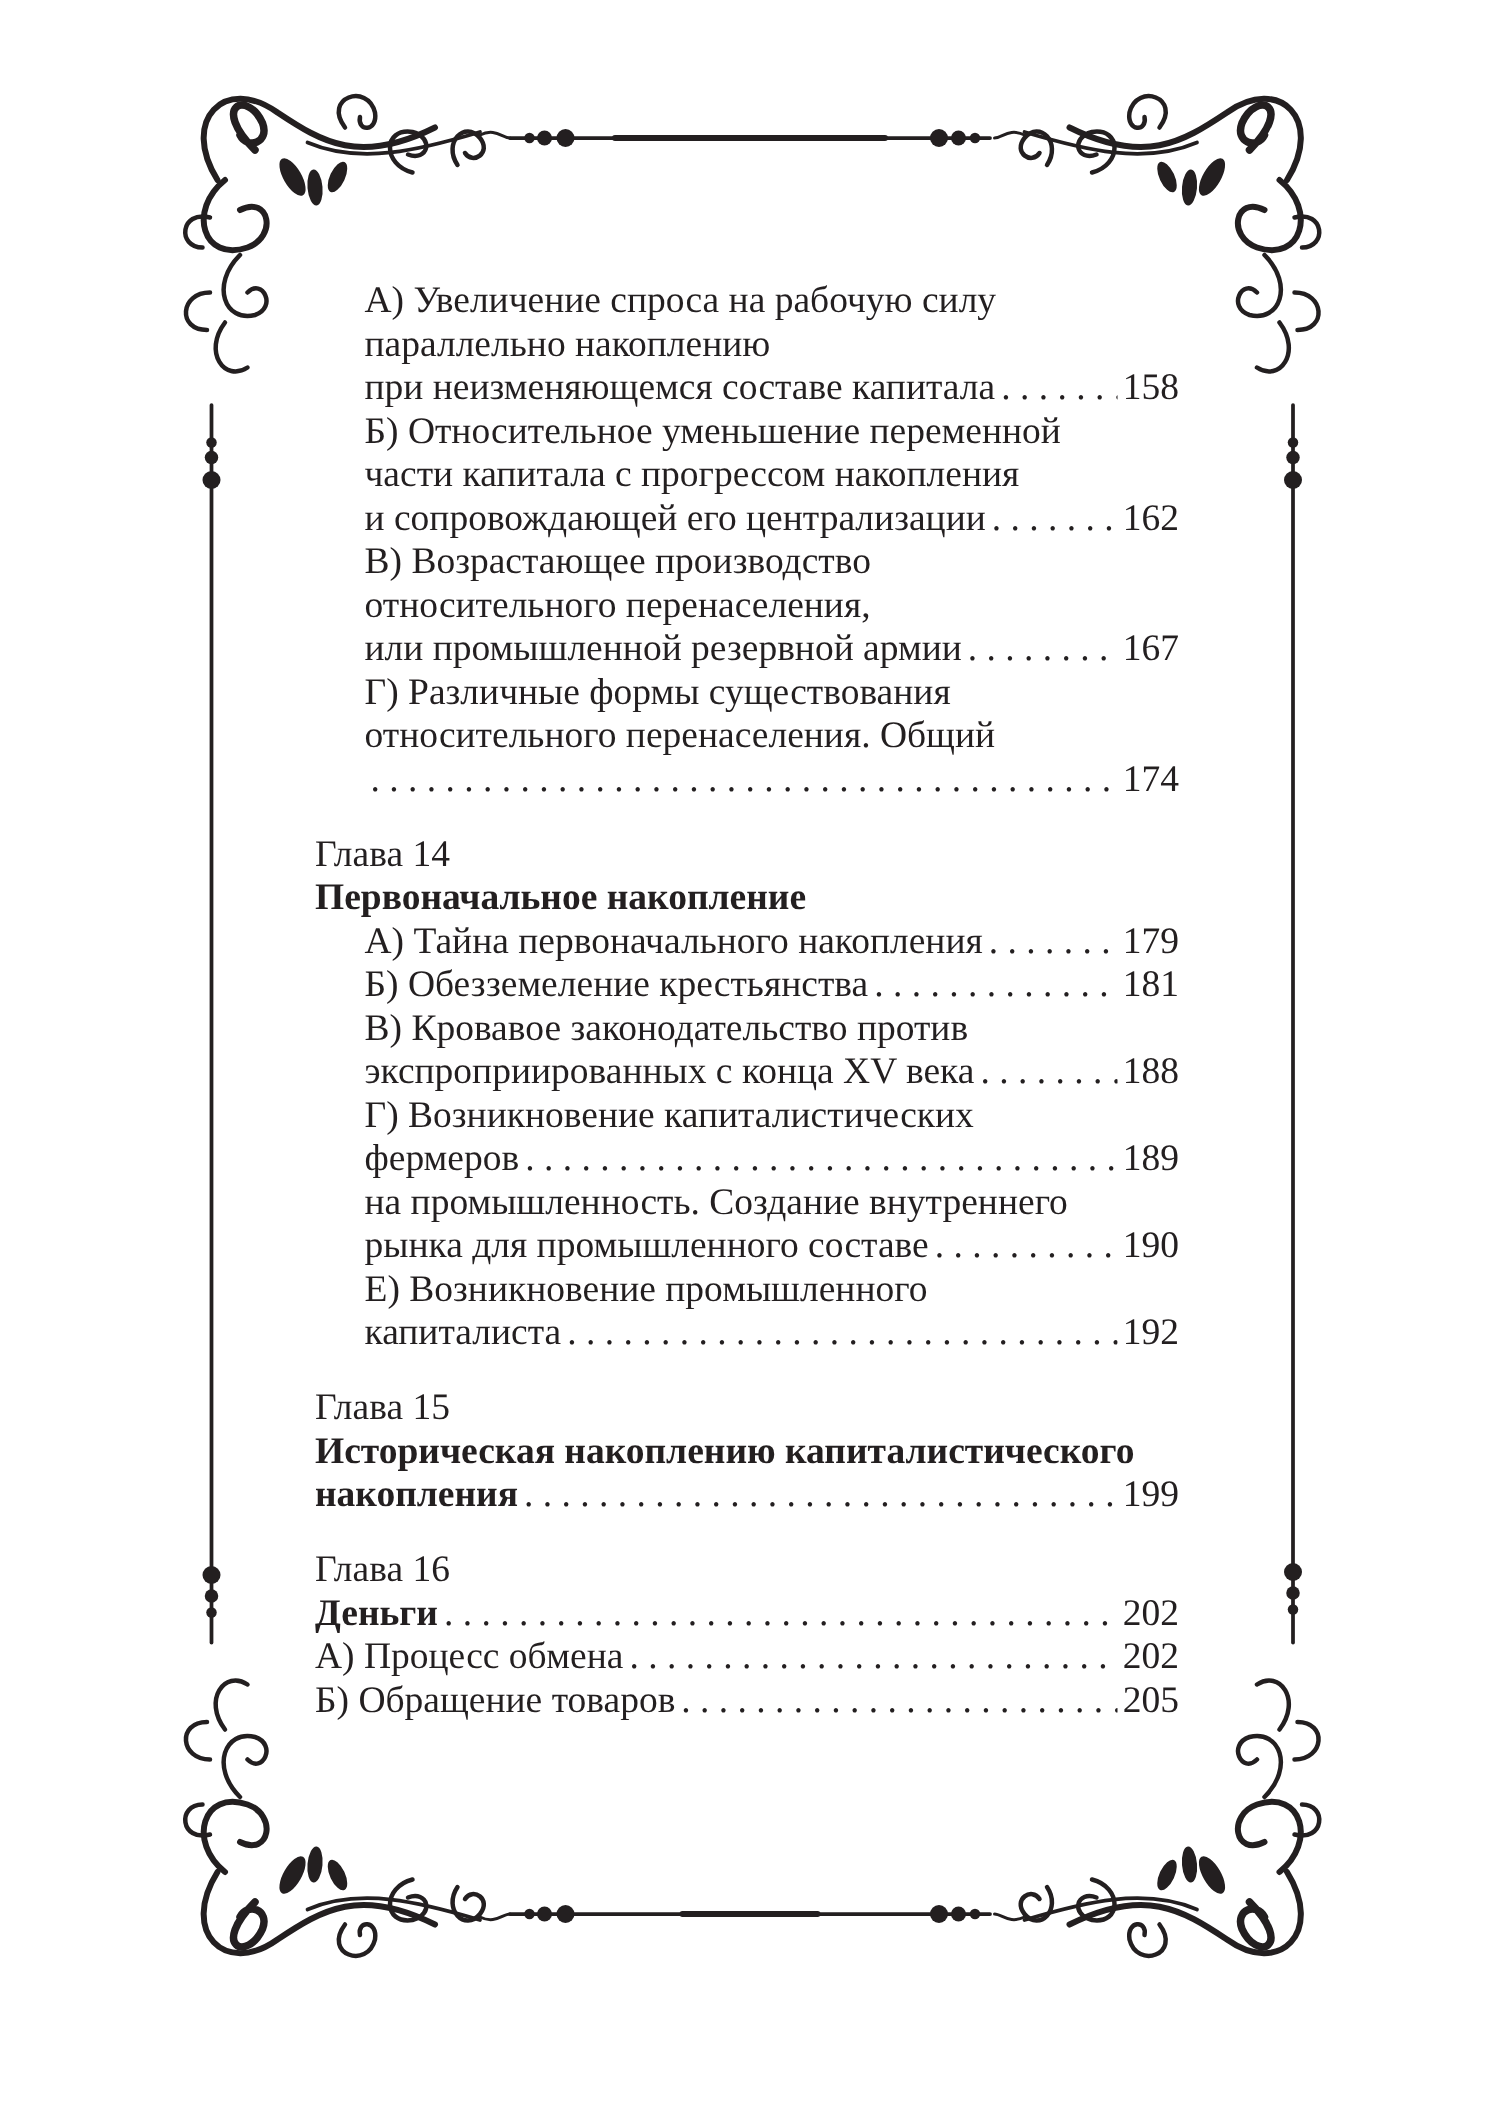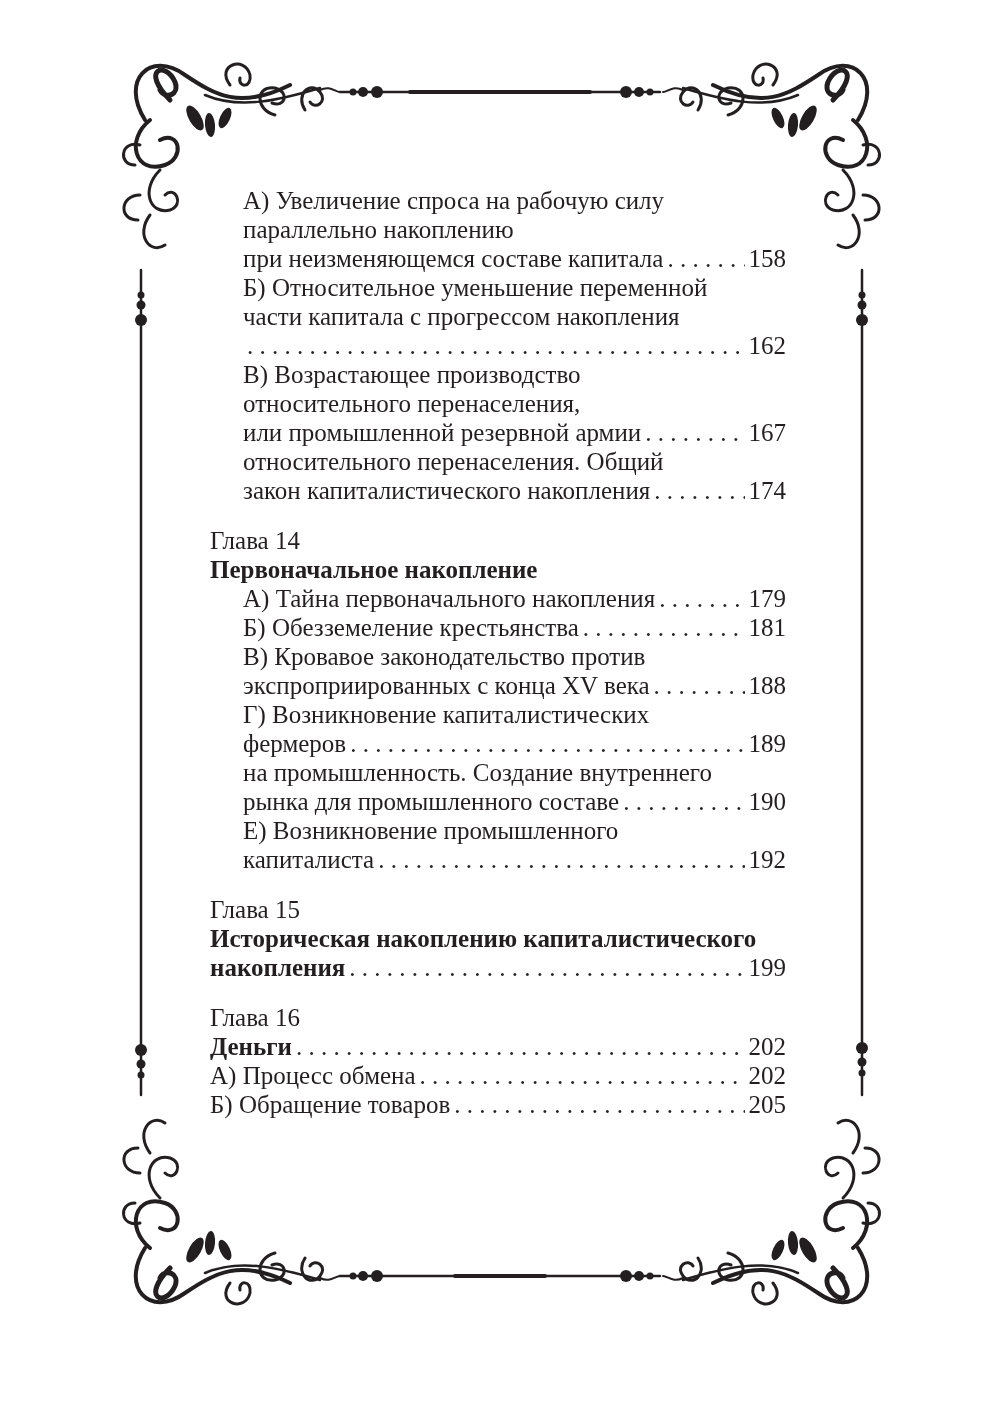--- a/index.html
+++ b/index.html
@@ -121,41 +121,44 @@
         <span class="page-num">158</span>
       </div>
 
     <div class="line indent">
         <span class="text">Б) Относительное уменьшение переменной</span>
       </div>
     <div class="line indent">
         <span class="text">части капитала с прогрессом накопления</span>
       </div>
     <div class="line indent">
+        <span class="text">и сопровождающей его централизации</span>
         <span class="dots"></span>
         <span class="page-num">162</span>
       </div>
 
     <div class="line indent">
         <span class="text">В) Возрастающее производство</span>
       </div>
     <div class="line indent">
         <span class="text">относительного перенаселения,</span>
       </div>
     <div class="line indent">
         <span class="text">или промышленной резервной армии</span>
         <span class="dots"></span>
         <span class="page-num">167</span>
       </div>
 
     <div class="line indent">
+        <span class="text">Г) Различные формы существования</span>
+      </div>
+    <div class="line indent">
         <span class="text">относительного перенаселения. Общий</span>
       </div>
     <div class="line indent">
-        <span class="text">закон капиталистического накопления</span>
         <span class="dots"></span>
         <span class="page-num">174</span>
       </div>
 
     <div class="gap"></div>
 
     <div class="line">
         <span class="text">Глава 14</span>
       </div>
     <div class="line bold">

